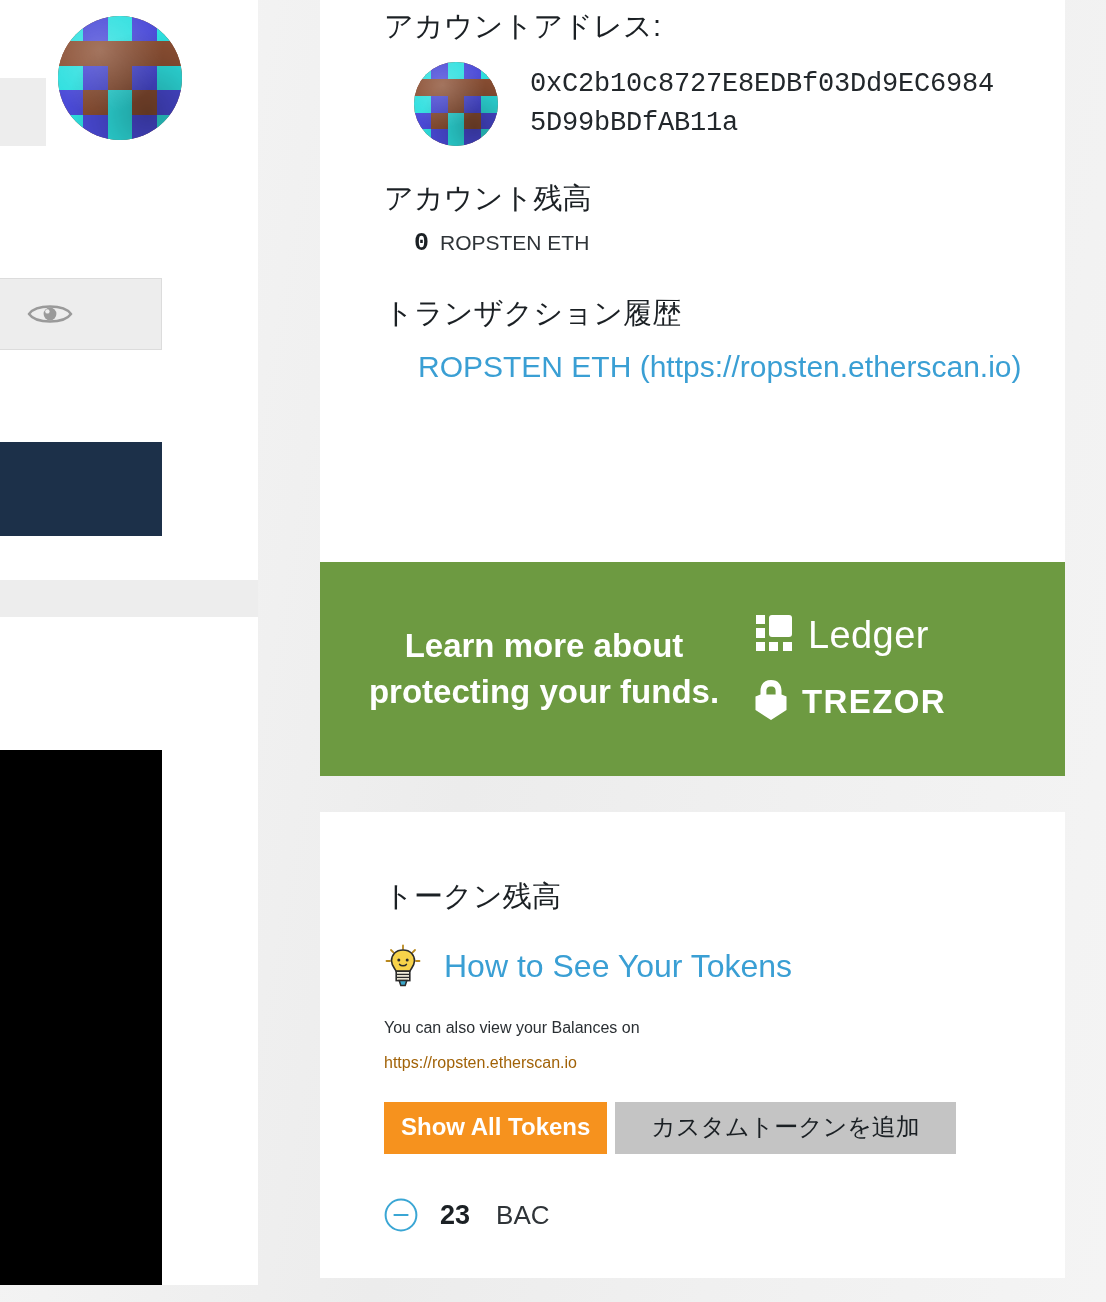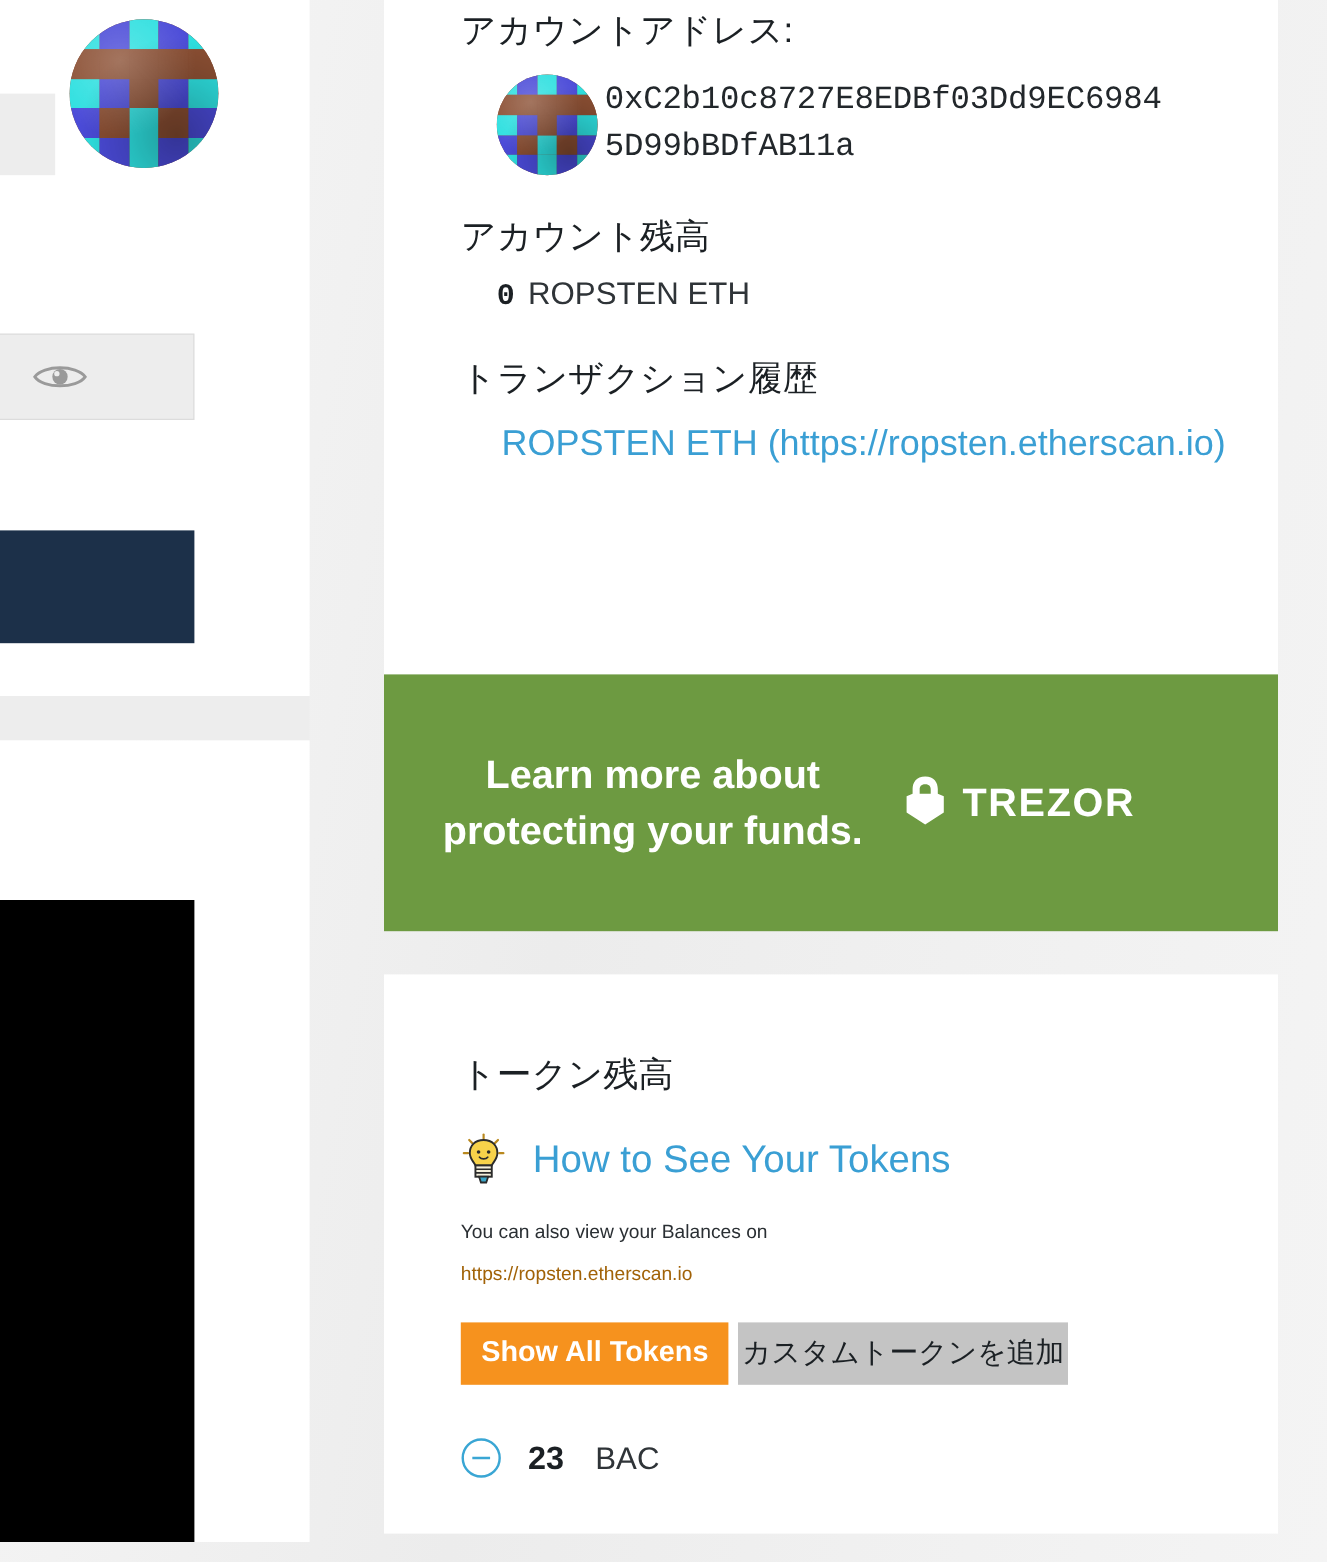--- a/index.html
+++ b/index.html
@@ -133,21 +133,21 @@
     font-weight: 400;
     color: #1b2024;
     margin: 0;
     letter-spacing: 0.2px;
   }
   .title-address { padding-top: 8px; }
 
   .address-row {
     display: flex;
     align-items: center;
-    gap: 6px;
+    gap: 32px;
     margin-top: 18px;
     padding-left: 30px;
   }
   .avatar-small {
     position: relative;
     width: 84px;
     height: 84px;
     flex: 0 0 84px;
   }
   .address-text {
@@ -172,21 +172,21 @@
     gap: 11px;
   }
   .balance-amount {
     font-family: "Liberation Mono", "DejaVu Sans Mono", monospace;
     font-weight: 700;
     font-size: 25px;
     color: #1b2024;
   }
   .balance-unit {
     font-family: "Liberation Sans", sans-serif;
-    font-size: 26px;
+    font-size: 21px;
     color: #2f3438;
   }
 
   .title-history { margin-top: 36px; }
   .history-link {
     display: block;
     margin-top: 14px;
     padding-left: 34px;
     font-size: 30px;
     line-height: 44px;
@@ -297,21 +297,21 @@
     color: #ffffff;
     font-size: 24px;
     font-weight: 700;
     padding: 9px 17px 11px;
   }
   .btn-add-custom {
     background: #c4c4c4;
     color: #1b2024;
     font-size: 24px;
     font-weight: 400;
-    padding: 9px 3px 11px;
+    padding: 9px 36px 11px;
   }
 
   .token-row {
     display: flex;
     align-items: center;
     gap: 22px;
     margin-top: 44px;
   }
   .token-minus { width: 34px; height: 34px; flex: 0 0 34px; }
   .token-amount {
@@ -426,20 +426,33 @@
 
   <h2 class="section-title title-history">トランザクション履歴</h2>
 
   <a class="history-link" href="#">ROPSTEN ETH (https://ropsten.etherscan.io)</a>
 </div>
 
 <div class="promo-banner">
   <div class="promo-text">Learn more about protecting your funds.</div>
 
   <div class="promo-logos">
+    <div class="logo-row">
+      <span>
+        <svg width="40" height="40" viewBox="0 0 40 40">
+          <rect x="2" y="2" width="9" height="9" fill="#ffffff"></rect>
+          <rect x="15" y="2" width="23" height="22" rx="3" fill="#ffffff"></rect>
+          <rect x="2" y="15" width="9" height="10" fill="#ffffff"></rect>
+          <rect x="2" y="29" width="9" height="9" fill="#ffffff"></rect>
+          <rect x="15" y="29" width="9" height="9" fill="#ffffff"></rect>
+          <rect x="29" y="29" width="9" height="9" fill="#ffffff"></rect>
+        </svg>
+      </span>
+      <span class="ledger-word">Ledger</span>
+    </div>
 
     <div class="logo-row">
       <span>
         <svg width="34" height="42" viewBox="0 0 34 42">
           <path d="M17 1 C 9.6 1, 6.5 6, 6.5 11.5 L6.5 15.5 L1.5 17.5 L1.5 31 L17 41 L32.5 31 L32.5 17.5 L27.5 15.5 L27.5 11.5 C27.5 6, 24.4 1, 17 1 Z
                    M17 7.5 C 20.6 7.5, 21.6 9.6, 21.6 12 L21.6 15.5 L12.4 15.5 L12.4 12 C12.4 9.6, 13.4 7.5, 17 7.5 Z" fill="#ffffff" fill-rule="evenodd"></path>
         </svg>
       </span>
       <span class="trezor-word">TREZOR</span>
     </div>

